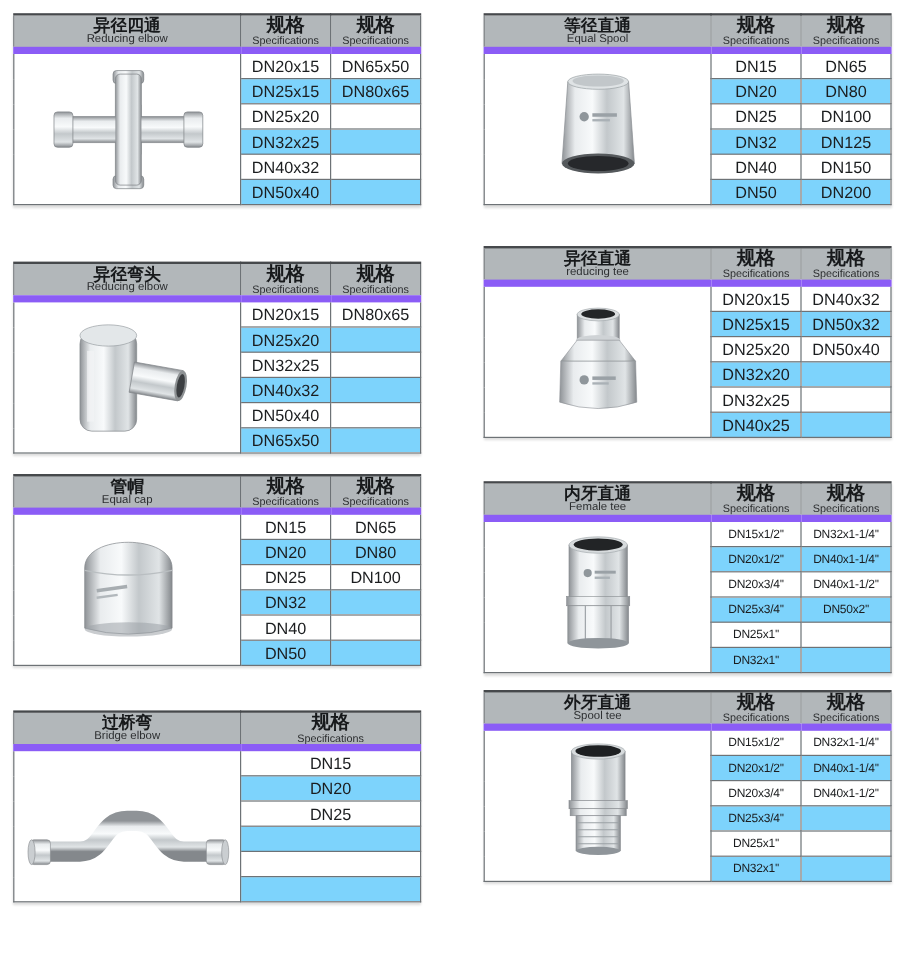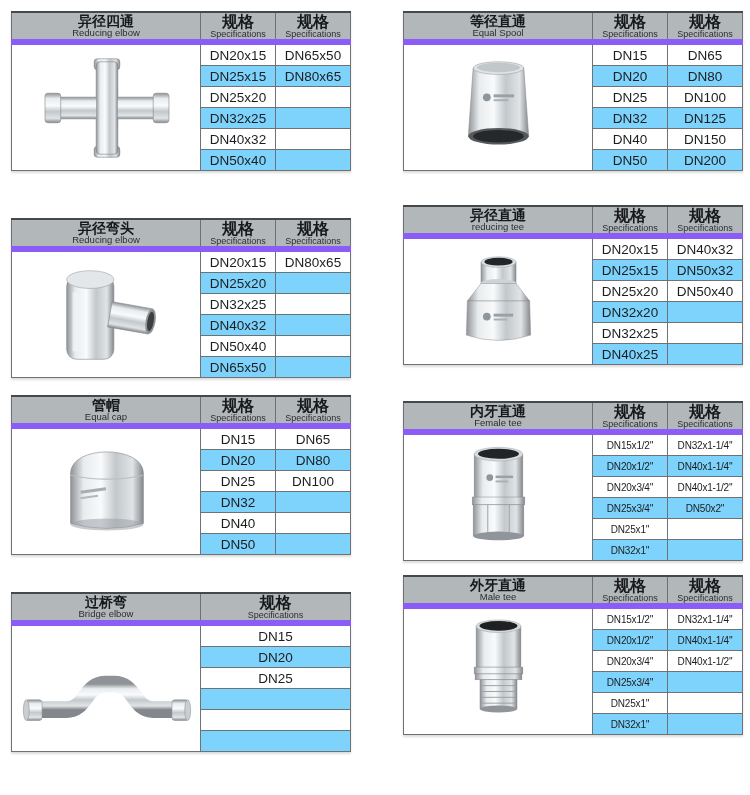--- a/index.html
+++ b/index.html
@@ -470,21 +470,21 @@
 <table class="block b7 tight">
   <colgroup>
       <col class="c-img">
       <col class="c-spec">
       <col class="c-spec">
     </colgroup>
   <tbody>
       <tr class="head">
     <td>
       <div class="zh">外牙直通</div>
-      <div class="en">Male tee</div>
+      <div class="en">Spool tee</div>
     </td>
     <td class="spechead">
       <div class="zh">规格</div>
       <div class="en">Specifications</div>
     </td>
     <td class="spechead">
       <div class="zh">规格</div>
       <div class="en">Specifications</div>
     </td>
   </tr>

